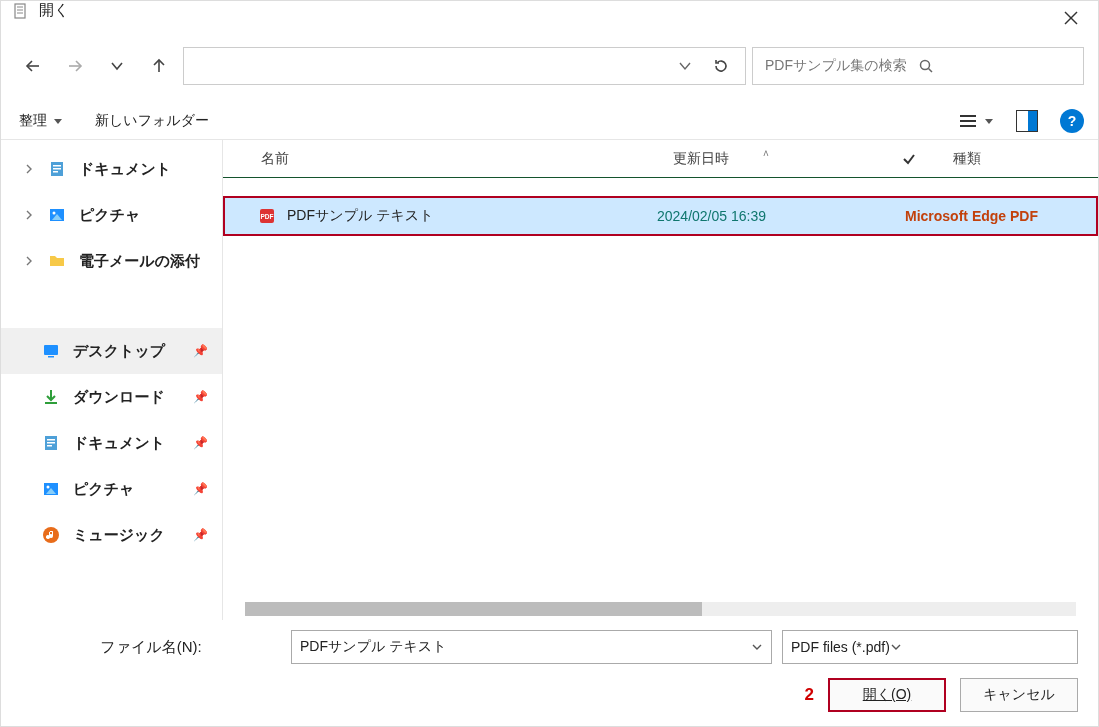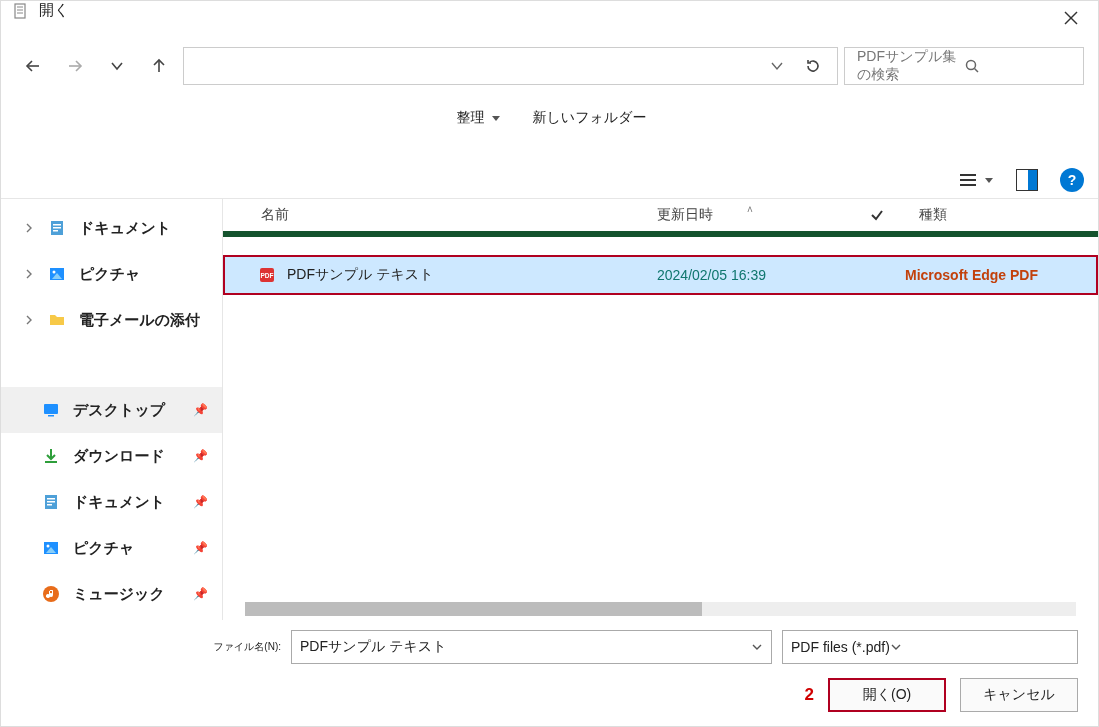--- a/index.html
+++ b/index.html
@@ -7,64 +7,64 @@
   .window { width: 1099px; height: 727px; border: 1px solid #ddd; display: flex; flex-direction: column; }
   .title-bar { height: 34px; display: flex; align-items: flex-start; padding: 0 4px; }
   .title-bar .app-icon { width: 20px; height: 20px; margin-left: 6px; margin-right: 8px; display:inline-flex; align-items:center; justify-content:center;}
   .title-bar .title { flex: 0 0 auto; font-size: 15px; }
   .title-bar .spacer { flex: 1; }
   .title-bar .close { width: 46px; height: 34px; display: flex; align-items: center; justify-content: center; cursor: pointer; }
   .nav-row { display: flex; align-items: center; padding: 12px 14px 18px 14px; gap: 6px; border-bottom: 0; }
   .nav-btn { width: 36px; height: 36px; display: flex; align-items: center; justify-content: center; color: #555; cursor: pointer; }
   .address-box { flex: 1; height: 38px; border: 1px solid #ccc; display: flex; align-items: center; padding: 0 6px; }
   .address-box .addr-spacer { flex: 1; }
-  .search-box { width: 240px; height: 38px; border: 1px solid #ccc; display: flex; align-items: center; padding: 0 12px; color:#777;justify-content:center; }
+  .search-box { width: 332px; height: 38px; border: 1px solid #ccc; display: flex; align-items: center; padding: 0 12px; color:#777;justify-content:center; }
   .search-box span { flex: 1; }
-  .toolbar-row { display: flex; align-items: center; padding: 6px 14px 6px 18px; gap: 41px; flex-direction: column; }
+  .toolbar-row { display: flex; align-items: center; padding: 6px 14px 6px 18px; gap: 28px; }
   .toolbar-left { display: flex; align-items: center; gap: 32px; }
   .organize { display: flex; align-items: center; gap: 6px; cursor: pointer; }
   .toolbar-right { margin-left: auto; display: flex; align-items: center; gap: 22px; }
   .view-drop { display:flex; align-items:center; gap:6px; cursor:pointer; }
   .preview-toggle { width: 22px; height: 22px; border: 1.5px solid #333; position: relative; cursor:pointer; }
   .preview-toggle::after { content:""; position:absolute; right:0; top:0; bottom:0; width:9px; background:#0078d4; }
   .help { width: 24px; height: 24px; border-radius: 50%; background: #0078d4; color: #fff; display:flex; align-items:center; justify-content:center; font-weight:bold; cursor:pointer; }
   .body { flex: 1; display: flex; overflow: hidden; border-top: 1px solid #e6e6e6; }
   .sidebar { width: 222px; border-right: 1px solid #e6e6e6; padding-top: 6px; overflow: hidden; position: relative; font-weight: bold; }
   .side-item { height: 46px; display: flex; align-items: center; padding-left: 22px; gap: 12px; cursor: pointer; font-size: 15px; }
   .side-item.sub { padding-left: 40px; }
   .side-item .chev { width: 12px; height:12px; display:inline-flex; align-items:center; justify-content:center; color:#666; }
   .side-item .pin { margin-left:auto; margin-right:14px; color:#888; font-size:12px;}
   .side-item.selected { background: #f0f0f0; }
   .side-gap { height: 44px; }
   .ic { width:20px; height:20px; display:inline-flex; align-items:center; justify-content:center; }
   .list-area { flex: 1; display: flex; flex-direction: column; position: relative; }
-  .list-header { height: 38px; display: flex; align-items: center; border-bottom: 6px solid #14532d; color: #444; font-size: 14px; }
+  .list-header { height: 38px; display: flex; align-items: center; border-bottom: 1px solid #14532d; color: #444; font-size: 14px; gap: 16px; }
   .col-name-h { padding-left: 38px; flex: 0 0 434px; }
   .col-date-h { flex: 0 0 200px; position: relative; }
   .sort-arrow { position: absolute; top: -2px; left: 90px; font-size: 10px; color: #777; }
   .col-check-h { flex: 0 0 40px; display:flex; justify-content:center; }
-  .col-type-h { flex: 1; padding-left: 8px; margin-left: 14px; }
+  .col-type-h { flex: 1; padding-left: 8px; }
   .list-body { flex: 1; overflow: hidden; padding-top: 18px; }
   .list-row { height: 40px; display: flex; align-items: center; cursor: pointer; }
   .list-row.selected { background: #cde8ff; outline: 2px solid #b00020; outline-offset: -2px; }
   .row-name { flex: 0 0 434px; padding-left: 34px; display:flex; align-items:center; gap:10px; }
   .row-date { flex: 0 0 200px; color: #0f766e; }
   .row-check { flex: 0 0 40px; }
   .row-type { flex: 1; padding-left: 8px; color: #c2410c; font-weight: bold; }
   .hscroll { height: 14px; margin: 0 22px 4px 22px; background: #eee; position: relative; }
   .hscroll .thumb { position:absolute; left:0; top:0; bottom:0; width:55%; background:#bcbcbc; }
   .footer { padding: 10px 20px 14px 20px; }
   .filename-row { display: flex; align-items: center; gap: 10px; margin-bottom: 14px; }
-  .filename-label { width: 260px; text-align: right; font-size: 10px; }
+  .filename-label { width: 260px; text-align: center; font-size: 15px; }
   .filename-input { flex: 1; height: 34px; border: 1px solid #aaa; padding: 0 8px; display:flex; align-items:center; justify-content:space-between; background:#fff; }
   .filter-select { width: 296px; height: 34px; border: 1px solid #aaa; padding: 16px 8px; display:flex; align-items:center; background:#fff; }
   .buttons-row { display: flex; justify-content: flex-end; gap: 14px; align-items: center; }
   .callout2 { color: #d00000; font-weight: bold; font-size: 17px; }
   .btn { height: 34px; min-width: 118px; border: 1px solid #aaa; background: #fafafa; display:flex; align-items:center; justify-content:center; gap:4px; cursor:pointer; }
-  .btn.primary { outline: 2px solid #b00020; outline-offset: -2px; }
+  .btn.primary { outline: 2px solid #b00020; outline-offset: -2px; text-decoration: underline; }
   svg { display:block; }
 </style>
 </head>
 <body>
 
 <div class="window">
 
   <div class="title-bar">
     <span class="app-icon">
       <svg width="16" height="16" viewBox="0 0 16 16">

